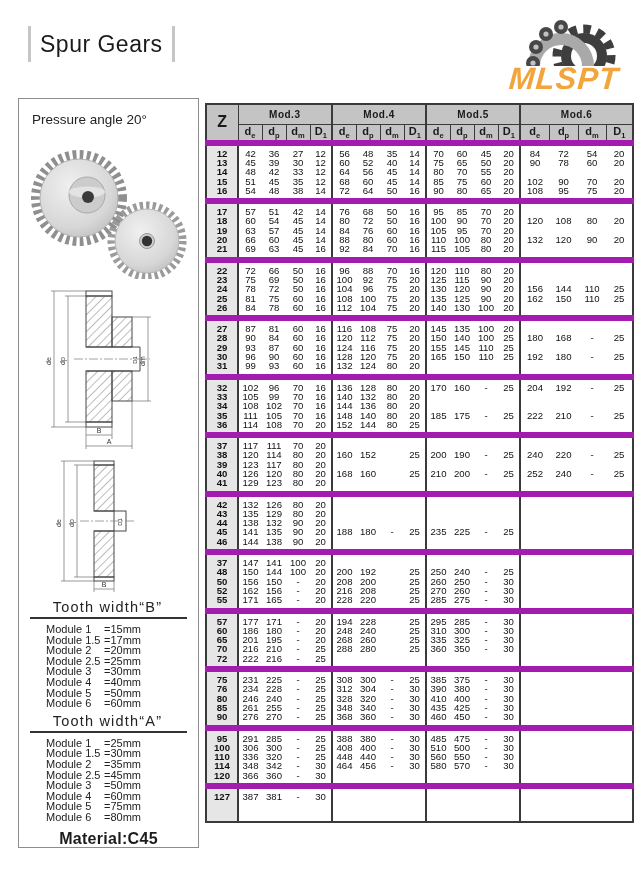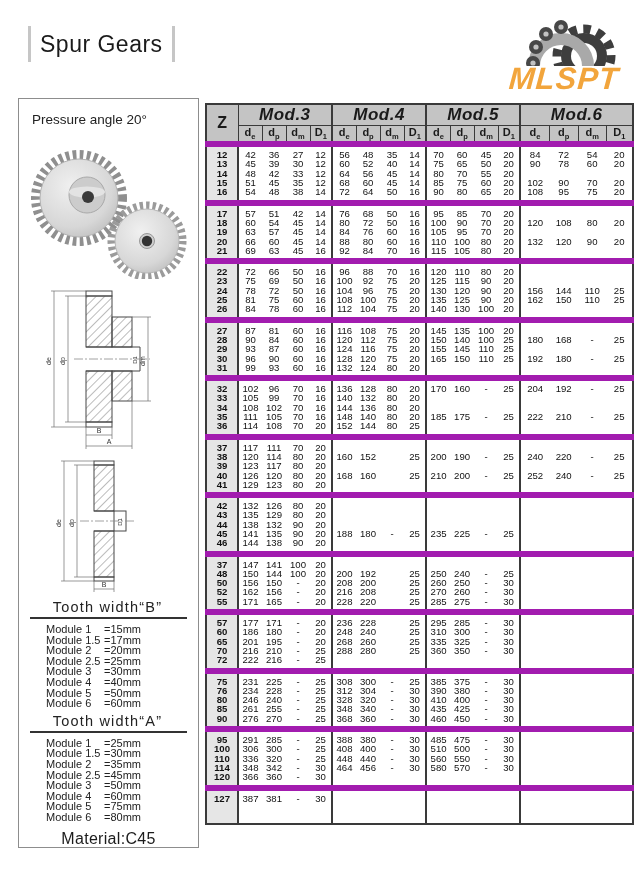--- a/index.html
+++ b/index.html
@@ -32,35 +32,35 @@
 
   .tw-section { margin:4px 11px 0 11px; }
   .tw-heading {
     display:flex; justify-content:center; align-items:flex-end;
     border-bottom:2px solid #333; padding:0 3px 2px 1px;
     font-size:14.5px; letter-spacing:1.2px; color:#222;
   }
   .tw-list { list-style:none; margin:5px 0 0 16px; padding:0;
     font-size:11px; line-height:10.6px; color:#222; }
   .tw-list .name { display:inline-block; width:58px; }
-  .material { text-align:center; font-size:16px; font-weight:normal; margin-top:7px; letter-spacing:.3px; }
+  .material { text-align:center; font-size:16px; font-weight:bold; margin-top:7px; letter-spacing:.3px; }
 
   
   table.gear-table {
     position:absolute; left:205px; top:103px; width:427px;
     border-collapse:collapse; table-layout:fixed;
     border:2px solid #3a3a3a;
   }
   .gear-table thead th {
     border:1px solid #3a3a3a; background:#c4c4c4;
     font-weight:bold; color:#1a1a1a; padding:0;
   }
   .gear-table thead { border-bottom:2px solid #3a3a3a; }
   th.z-h { font-size:16px; }
-  th.mod-h { height:20px; font-size:17px; letter-spacing:.5px;font-style:italic; }
+  th.mod-h { height:20px; font-size:10px; letter-spacing:.5px; }
   th.sub-h { height:17px; font-size:11px; }
   th.sub-h sub { font-size:7.5px; }
   .gear-table tbody { border-top:6px solid #a21caf;padding-left:32px; }
   .gear-table td {
     padding:0; text-align:center; font-size:9.6px; line-height:9.3px;
     color:#111; vertical-align:top; white-space:nowrap;
   }
   .gear-table td.z { background:#e6e6e6; font-weight:bold; border-right:2px solid #3a3a3a; }
   .gear-table td.gsep, .gear-table th.gsep { border-right:2px solid #3a3a3a; }
   .gear-table tbody tr:first-child td { padding-top:3px; }
@@ -1066,21 +1066,21 @@
         <td></td>
       </tr>
     </tbody>
     <tbody>
       <tr>
         <td class="z">57</td>
         <td>177</td>
         <td>171</td>
         <td>-</td>
         <td class="gsep">20</td>
-        <td>236</td>
+        <td>194</td>
         <td>228</td>
         <td></td>
         <td class="gsep">25</td>
         <td>295</td>
         <td>285</td>
         <td>-</td>
         <td class="gsep">30</td>
         <td></td>
         <td></td>
         <td></td>

